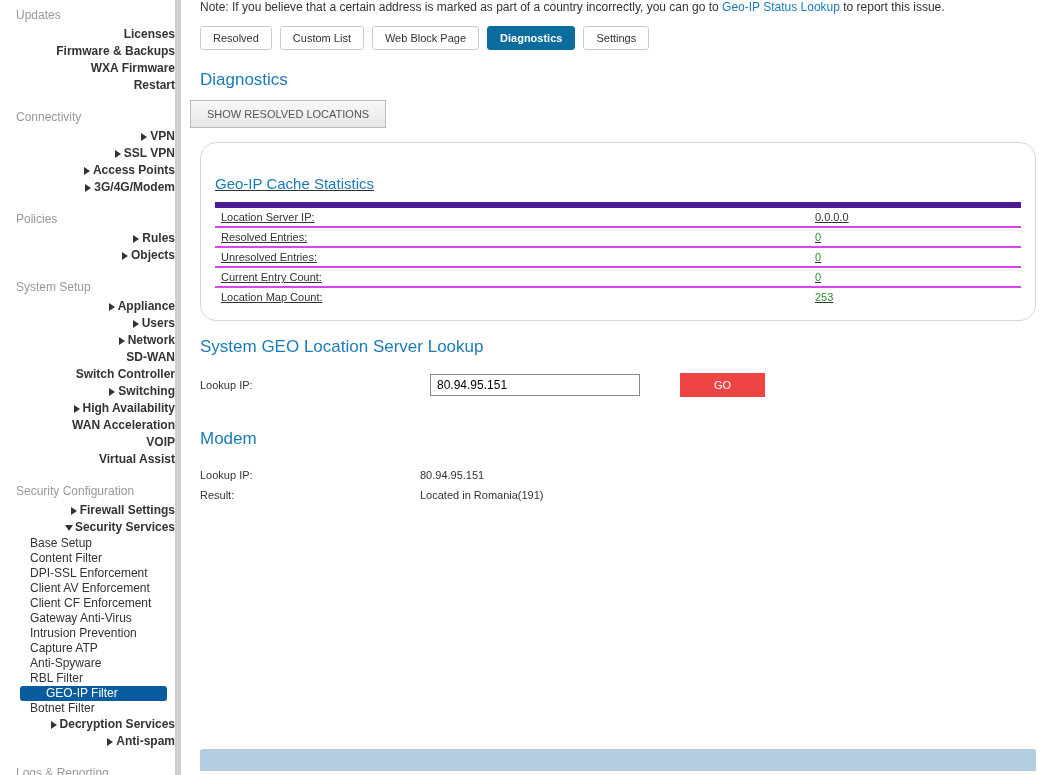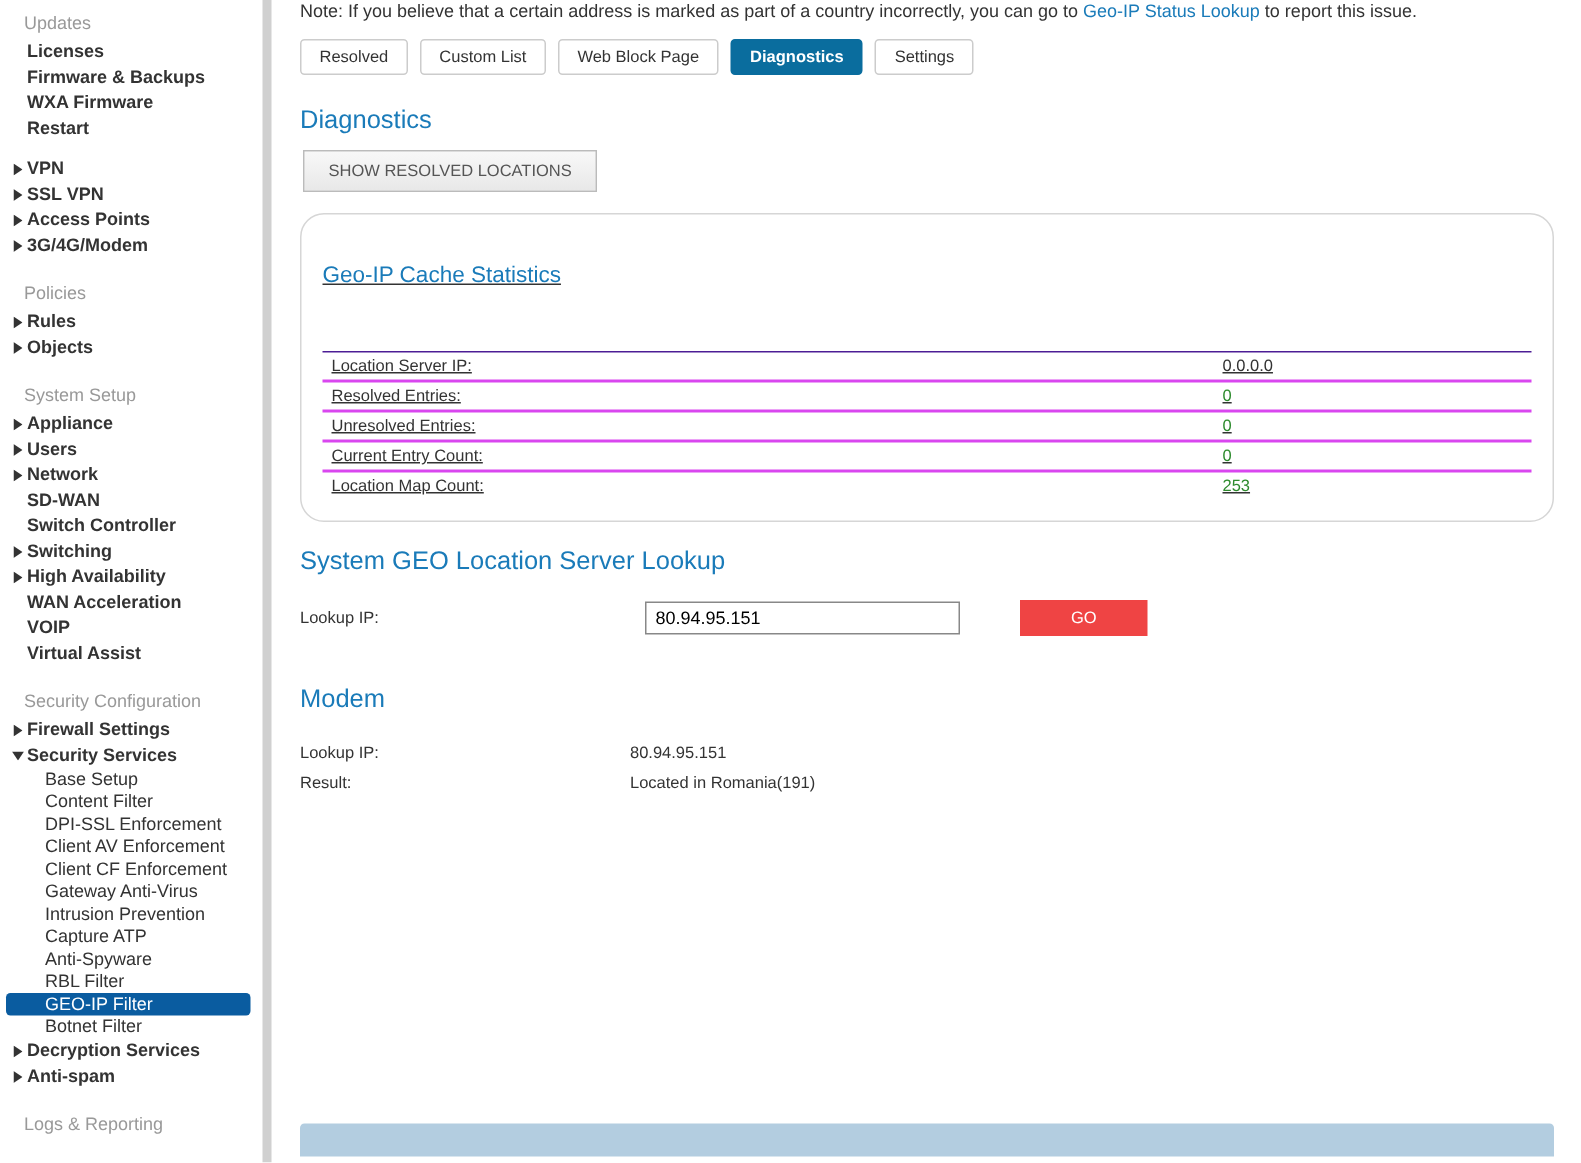--- a/index.html
+++ b/index.html
@@ -6,34 +6,34 @@
 body { font-family: Arial, Helvetica, sans-serif; font-size: 12px; color: #333; background: #fff; width: 1054px; height: 775px; overflow: hidden; position: relative; }
 .sidebar { position: absolute; left: 0; top: 0; width: 175px; height: 775px; background: #fff; overflow-y: auto; padding-top: 2px; }
 .sidebar-divider { position: absolute; left: 175px; top: 0; width: 6px; height: 775px; background: #d0d0d0; }
 .main { position: absolute; left: 190px; top: 0; right: 0; height: 775px; overflow: hidden; }
 .nav-section-title { color: #999; font-size: 12px; padding: 6px 0 4px 16px; cursor: default; }
 .nav-item { display: flex; align-items: center; padding: 1px 0 1px 8px; cursor: pointer; color: #333; font-size: 12px; line-height: 15px; }
 .nav-item .arrow { width: 8px; height: 8px; margin-right: 2px; display: inline-flex; align-items: center; justify-content: center; }
 .nav-item .arrow svg { width: 6px; height: 8px; }
 .nav-item .arrow.down svg { transform: rotate(90deg); }
 .nav-item.no-arrow { padding-left: 18px; }
-.nav-item.bold { font-weight: bold; }
+.nav-item.bold { font-weight: bold; justify-content: flex-end; }
 .nav-sub { padding-left: 30px; color: #333; font-size: 12px; line-height: 15px; padding-top: 0; padding-bottom: 0; cursor: pointer; }
-.nav-sub.active { background: #0a5ca0; color: #fff; border-radius: 3px; margin-left: 4px; margin-right: 8px; padding-left: 26px; }
+.nav-sub.active { background: #0a5ca0; color: #fff; border-radius: 3px; margin-left: 20px; margin-right: 8px; padding-left: 26px; }
 .note-bar { padding: 0 10px 6px 10px; font-size: 12px; color: #333; }
 .note-bar a { color: #1a7bb9; text-decoration: none; }
 .tabs { display: flex; gap: 8px; padding: 6px 10px 14px 10px; }
 .tab { border: 1px solid #ccc; border-radius: 3px; padding: 5px 12px; font-size: 11px; cursor: pointer; background: #fff; color: #333; }
 .tab.active { background: #0a6d9e; border-color: #0a6d9e; color: #fff; font-weight: bold; }
 .section-title { color: #1a7bb9; font-size: 17px; font-weight: normal; padding: 6px 10px 10px 10px; }
-.btn-gray { display: inline-block; border: 1px solid #bbb; background: linear-gradient(#f8f8f8,#e8e8e8); color: #555; font-size: 11px; padding: 7px 16px; cursor: pointer; margin-left: 12px; }
+.btn-gray { display: inline-block; border: 1px solid #bbb; background: linear-gradient(#f8f8f8,#e8e8e8); color: #555; font-size: 11px; padding: 7px 16px; cursor: pointer; margin-left: 0; }
 .panel { border: 1px solid #d6d6d6; border-radius: 16px; margin: 14px 18px 10px 10px; padding: 28px 14px 14px 14px; text-decoration: underline; }
 .panel-title { color: #1a7bb9; font-size: 15px; font-weight: normal; padding: 4px 0 10px 0; }
 .stat-row { display: flex; border-top: 2px solid #d946ef; padding: 3px 0; font-size: 11px; align-items: center; }
-.stat-row:first-of-type { border-top: 1px solid #4c1d95; margin-top: 32px; }
+.stat-row:first-of-type { border-top: 6px solid #4c1d95; }
 .stat-label { width: 600px; color: #333; padding-left: 6px; }
 .stat-value { color: #333; }
 .stat-value.green { color: #2e8b2e; }
 .lookup-row { display: flex; align-items: center; padding: 6px 10px; gap: 20px; }
 .lookup-label { width: 210px; font-size: 11px; color: #333; }
 .lookup-input { width: 210px; border: 1px solid #888; padding: 3px 6px; font-size: 12px; height: 22px; }
 .btn-go { background: #ef4444; color: #fff; border: none; padding: 6px 34px; font-size: 11px; cursor: pointer; margin-left: 20px; }
 .result-table { padding: 6px 10px; }
 .result-row { display: flex; padding: 4px 0; font-size: 11px; }
 .result-label { width: 220px; color: #333; }
@@ -51,20 +51,21 @@
     <div class="nav-item bold no-arrow">
       <span>Firmware &amp; Backups</span>
     </div>
     <div class="nav-item bold no-arrow">
       <span>WXA Firmware</span>
     </div>
     <div class="nav-item bold no-arrow">
       <span>Restart</span>
     </div>
     <div style="height: 10px;"></div>
+    <div class="nav-section-title">Connectivity</div>
     <div class="nav-item bold">
       <span class="arrow">
         <svg viewBox="0 0 6 8">
           <path d="M0 0 L6 4 L0 8 Z" fill="#333"></path>
         </svg>
       </span>
       <span>VPN</span>
     </div>
     <div class="nav-item bold">
       <span class="arrow">

